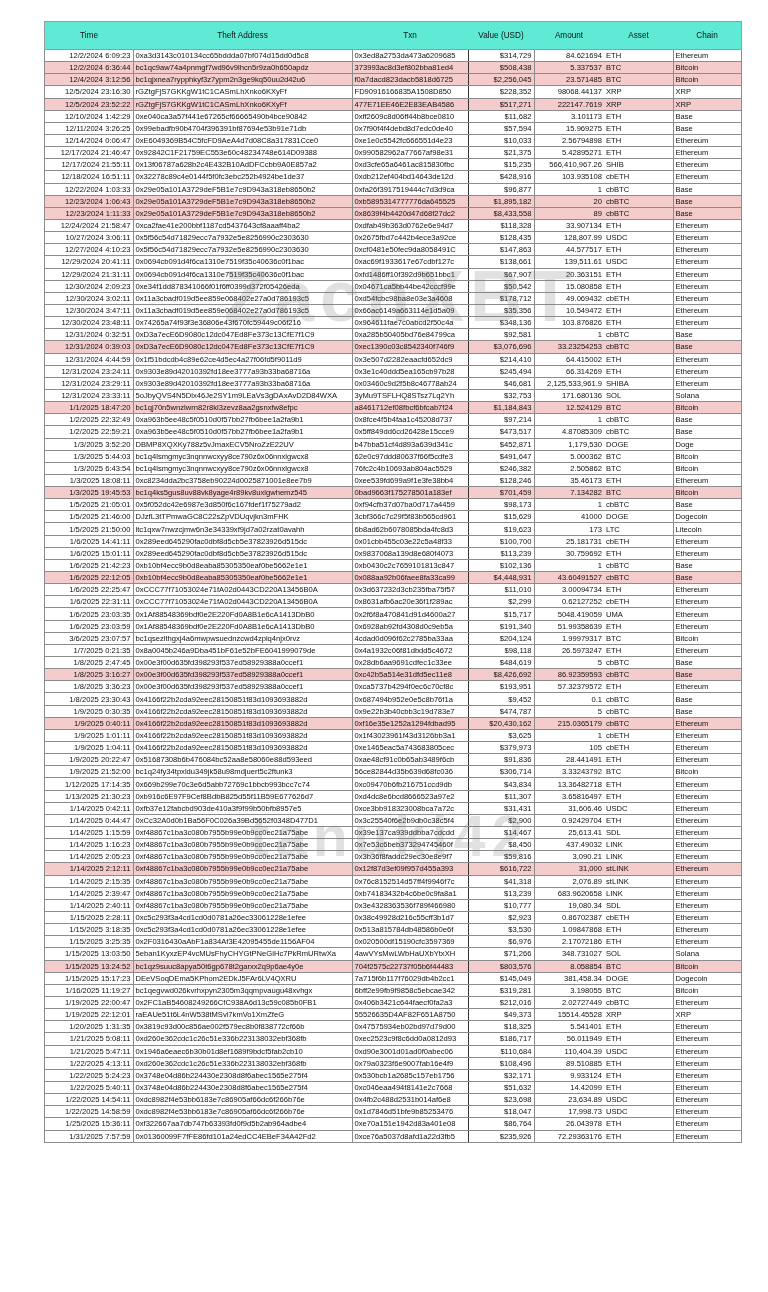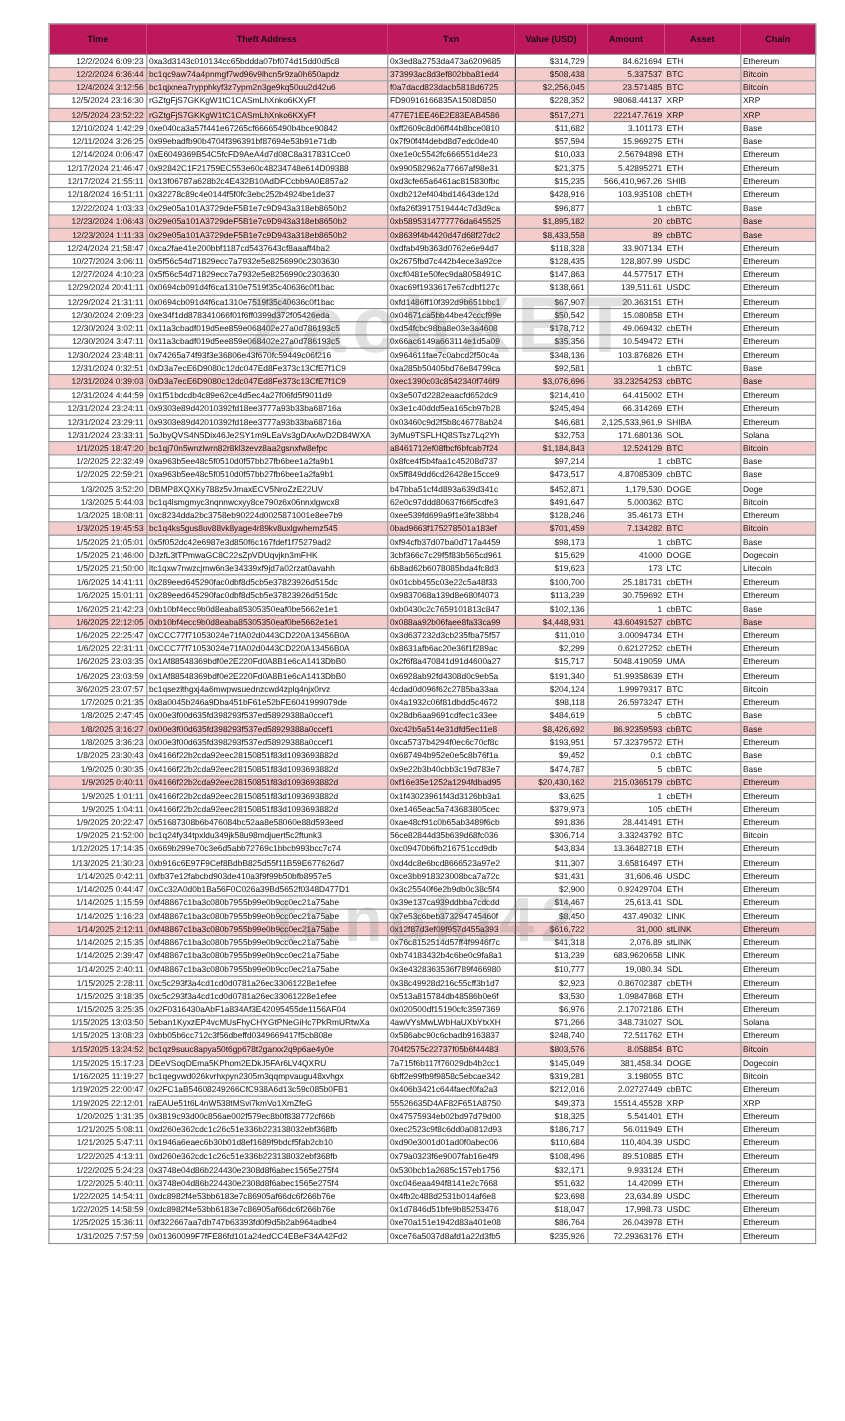--- a/index.html
+++ b/index.html
@@ -1,21 +1,21 @@
 <!DOCTYPE html>
 <html><head>
 <meta charset="utf-8">
 <style>
   html, body { margin: 0; padding: 0; background: #ffffff; }
   body { width: 768px; height: 1292px; position: relative; overflow: hidden;
          font-family: "Liberation Sans", sans-serif; }
   #wrap { position: absolute; left: 44px; top: 21px; width: 668px; }
   table { border-collapse: collapse; width: 668px; table-layout: fixed;
           font-family: "Liberation Sans", sans-serif; font-size: 7.6px; color: #111; }
-  thead th { background: #be185d; height: 27px; font-weight: bold; font-size: 8.2px;
+  thead th { background: #5eead4; height: 27px; font-weight: normal; font-size: 8.2px;
              border-top: 1px solid #9a9a9a; border-bottom: 1px solid #9a9a9a;
              padding: 0 2px; text-align: center; white-space: nowrap; }
   thead th:first-child { border-left: 1px solid #9a9a9a; }
   thead th:last-child { border-right: 1px solid #9a9a9a; }
   tbody td { height: 11.15px; line-height: 11px; padding: 0 2px; white-space: nowrap;
              overflow: hidden; border: 1px solid #8c8c8c; }
   tbody tr.hl td { background: #f4cccc; }
   td.c-time { text-align: right; }
   td.c-addr { text-align: left; }
   td.c-txn { text-align: left; border-right: 1.5px solid #333; }
@@ -344,20 +344,29 @@
         <tr>
           <td class="c-time">1/3/2025 5:44:03</td>
           <td class="c-addr">bc1q4lsmgmyc3nqnnwcxyy8ce790z6x06nnxlgwcx8</td>
           <td class="c-txn">62e0c97ddd80637f66f5cdfe3</td>
           <td class="c-val">$491,647</td>
           <td class="c-amt">5.000362</td>
           <td class="c-asset">BTC</td>
           <td class="c-chain">Bitcoin</td>
         </tr>
         <tr>
+          <td class="c-time">1/3/2025 6:43:54</td>
+          <td class="c-addr">bc1q4lsmgmyc3nqnnwcxyy8ce790z6x06nnxlgwcx8</td>
+          <td class="c-txn">76fc2c4b10693ab804ac5529</td>
+          <td class="c-val">$246,382</td>
+          <td class="c-amt">2.505862</td>
+          <td class="c-asset">BTC</td>
+          <td class="c-chain">Bitcoin</td>
+        </tr>
+        <tr>
           <td class="c-time">1/3/2025 18:08:11</td>
           <td class="c-addr">0xc8234dda2bc3758eb90224d0025871001e8ee7b9</td>
           <td class="c-txn">0xee539fd699a9f1e3fe38bb4</td>
           <td class="c-val">$128,246</td>
           <td class="c-amt">35.46173</td>
           <td class="c-asset">ETH</td>
           <td class="c-chain">Ethereum</td>
         </tr>
         <tr class="hl">
           <td class="c-time">1/3/2025 19:45:53</td>
@@ -622,20 +631,29 @@
         </tr>
         <tr>
           <td class="c-time">1/14/2025 1:16:23</td>
           <td class="c-addr">0xf48867c1ba3c080b7955b99e0b9cc0ec21a75abe</td>
           <td class="c-txn">0x7e53c6beb373294745460f</td>
           <td class="c-val">$8,450</td>
           <td class="c-amt">437.49032</td>
           <td class="c-asset">LINK</td>
           <td class="c-chain">Ethereum</td>
         </tr>
+        <tr>
+          <td class="c-time">1/14/2025 2:05:23</td>
+          <td class="c-addr">0xf48867c1ba3c080b7955b99e0b9cc0ec21a75abe</td>
+          <td class="c-txn">0x3b36f8faddc29ec30e8e9f7</td>
+          <td class="c-val">$59,816</td>
+          <td class="c-amt">3,090.21</td>
+          <td class="c-asset">LINK</td>
+          <td class="c-chain">Ethereum</td>
+        </tr>
         <tr class="hl">
           <td class="c-time">1/14/2025 2:12:11</td>
           <td class="c-addr">0xf48867c1ba3c080b7955b99e0b9cc0ec21a75abe</td>
           <td class="c-txn">0x12f87d3ef09f957d455a393</td>
           <td class="c-val">$616,722</td>
           <td class="c-amt">31,000</td>
           <td class="c-asset">stLINK</td>
           <td class="c-chain">Ethereum</td>
         </tr>
         <tr>
@@ -693,29 +711,20 @@
           <td class="c-chain">Ethereum</td>
         </tr>
         <tr>
           <td class="c-time">1/15/2025 13:03:50</td>
           <td class="c-addr">5eban1KyxzEP4vcMUsFhyCHYGtPNeGiHc7PkRmURtwXa</td>
           <td class="c-txn">4awVYsMwLWbHaUXbYtxXH</td>
           <td class="c-val">$71,266</td>
           <td class="c-amt">348.731027</td>
           <td class="c-asset">SOL</td>
           <td class="c-chain">Solana</td>
-        </tr>
-        <tr>
-          <td class="c-time">1/15/2025 13:08:23</td>
-          <td class="c-addr">0xbb05b6cc712c3f56dbeffd0349669417f5cb808e</td>
-          <td class="c-txn">0x586abc90c6cbadb9163837</td>
-          <td class="c-val">$248,740</td>
-          <td class="c-amt">72.511762</td>
-          <td class="c-asset">ETH</td>
-          <td class="c-chain">Ethereum</td>
         </tr>
         <tr class="hl">
           <td class="c-time">1/15/2025 13:24:52</td>
           <td class="c-addr">bc1qz9suuc8apya50t6gp678t2garxx2q9p6ae4y0e</td>
           <td class="c-txn">704f2575c22737f05b6f44483</td>
           <td class="c-val">$803,576</td>
           <td class="c-amt">8.058854</td>
           <td class="c-asset">BTC</td>
           <td class="c-chain">Bitcoin</td>
         </tr>

